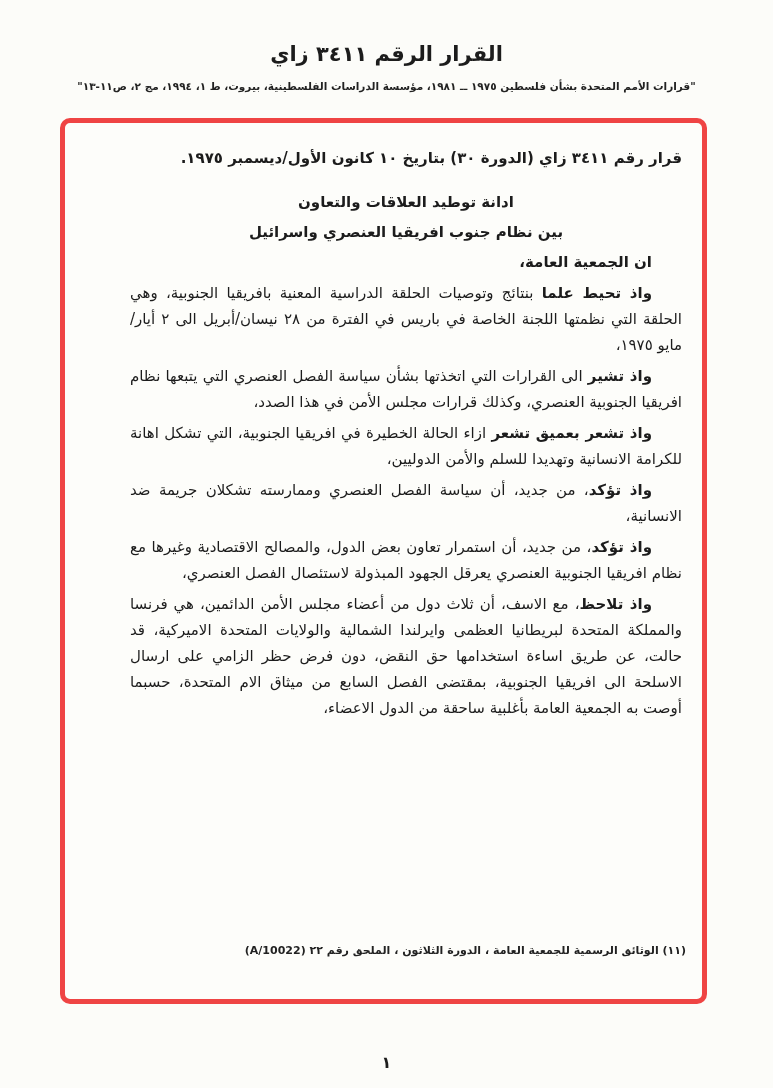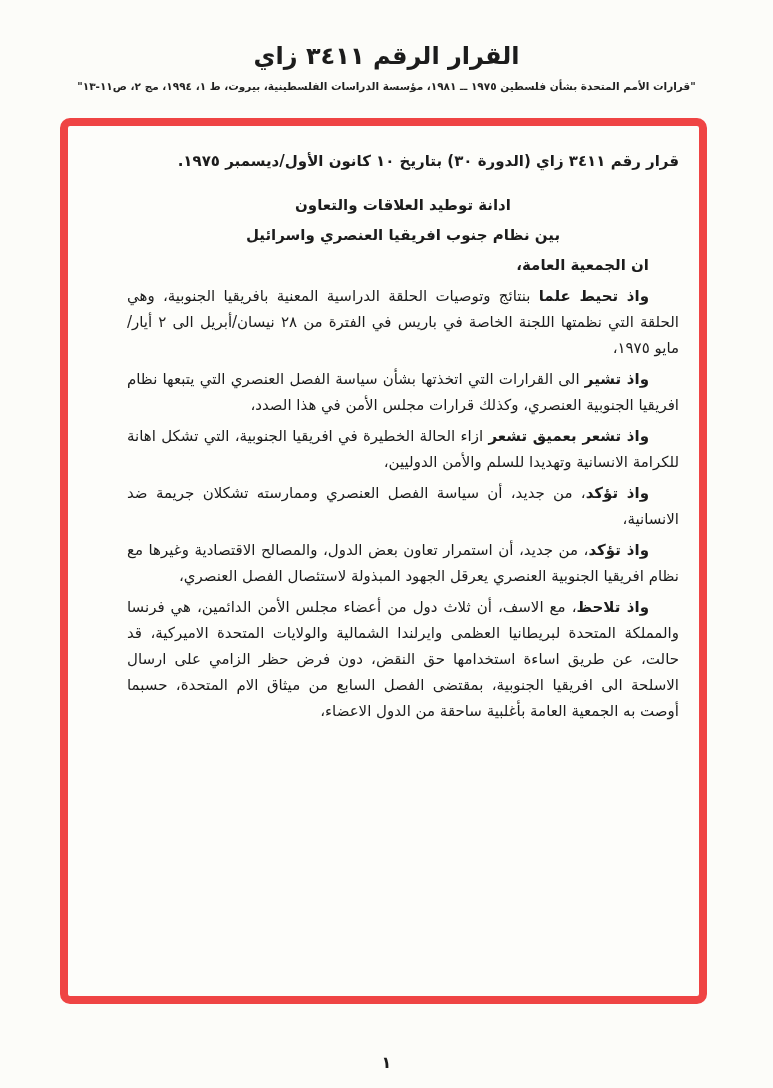--- a/index.html
+++ b/index.html
@@ -23,41 +23,41 @@
     overflow: hidden;
   }
   .doc-title {
     position: absolute;
     top: 42px;
     left: 0;
     width: 100%;
     text-align: center;
     direction: rtl;
     font-weight: bold;
-    font-size: 24px;
+    font-size: 21px;
     letter-spacing: 0.5px;
   }
   .doc-source {
     position: absolute;
     top: 80px;
     left: 0;
     width: 100%;
     text-align: center;
     direction: rtl;
     font-weight: bold;
     font-size: 10.5px;
     color: #222;
   }
   .green-box {
     position: absolute;
     top: 118px;
     left: 60px;
     width: 647px;
     height: 886px;
-    border: 8px solid #ef4444;
+    border: 5px solid #ef4444;
     border-radius: 10px;
     background: #fdfdfa;
     box-sizing: border-box;
   }
   .content {
     position: absolute;
     top: 22px;
     right: 20px;
     width: 552px;
     direction: rtl;
@@ -157,18 +157,19 @@
       <p>
         <strong>واذ تؤكد</strong><span>، من جديد، أن استمرار تعاون بعض الدول، والمصالح الاقتصادية وغيرها مع نظام افريقيا الجنوبية العنصري يعرقل الجهود المبذولة لاستئصال الفصل العنصري،</span>
       </p>
 
       <p>
         <strong>واذ تلاحظ</strong><span>، مع الاسف، أن ثلاث دول من أعضاء مجلس الأمن الدائمين، هي فرنسا والمملكة المتحدة لبريطانيا العظمى وايرلندا الشمالية والولايات المتحدة الاميركية، قد حالت، عن طريق اساءة استخدامها حق النقض، دون فرض حظر الزامي على ارسال الاسلحة الى افريقيا الجنوبية، بمقتضى الفصل السابع من ميثاق الام المتحدة، حسبما أوصت به الجمعية العامة بأغلبية ساحقة من الدول الاعضاء،</span>
       </p>
 
     </div>
 
+    <div class="footnote">(١١) الوثائق الرسمية للجمعية العامة ، الدورة الثلاثون ، الملحق رقم ٢٢ (A/10022)</div>
 
   </div>
 
   <div class="page-number">١</div>
 
 </div>
 
 </body></html>

